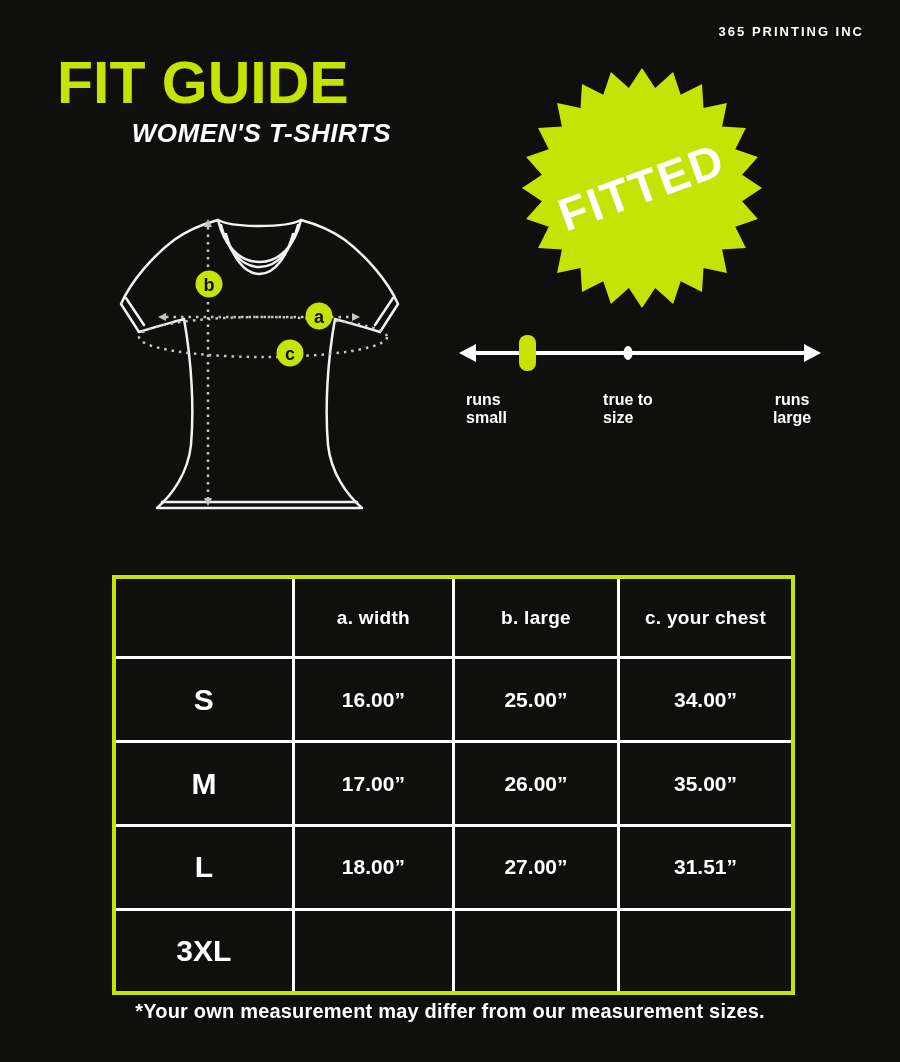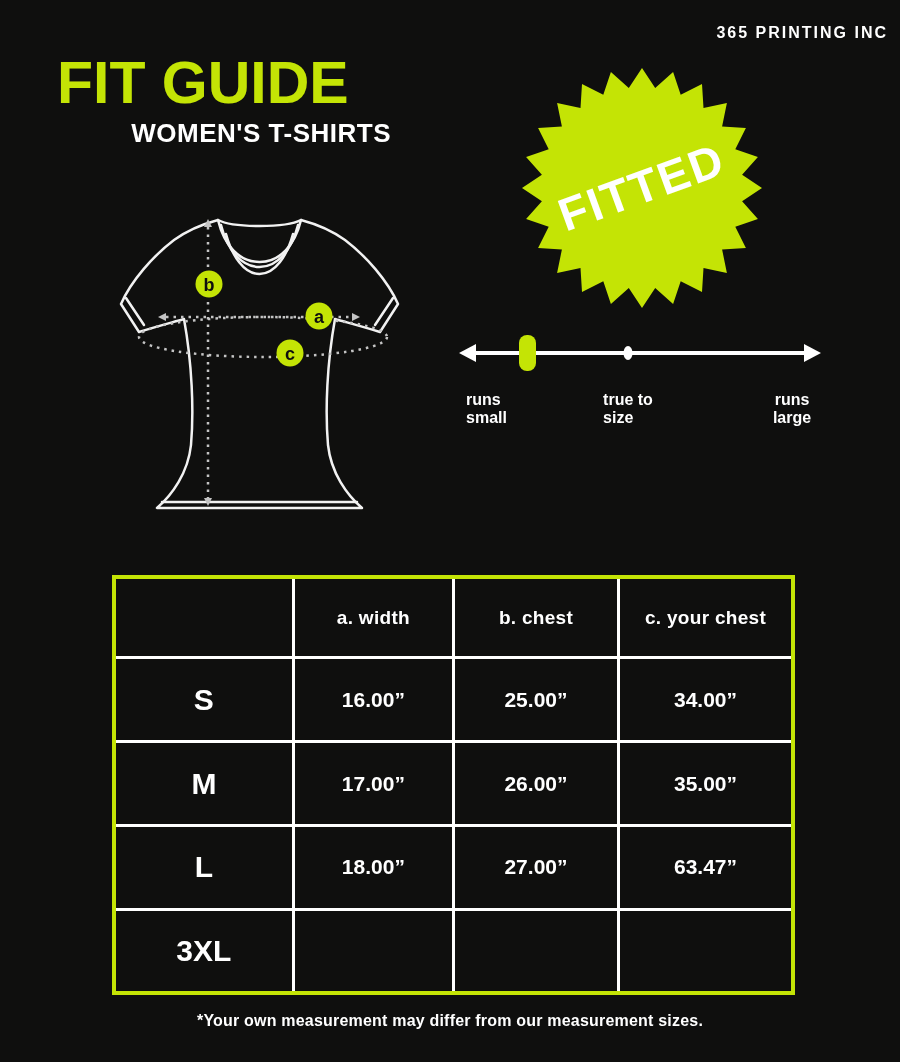--- a/index.html
+++ b/index.html
@@ -7,31 +7,31 @@
     --accent:#c4e405;
     --txt:#ffffff;
   }
   html,body{margin:0;padding:0;background:#000;}
   .canvas{
     position:relative;width:900px;height:1062px;overflow:hidden;
     background:var(--bg);
     font-family:"Liberation Sans","DejaVu Sans",sans-serif;
   }
   .brand{
-    position:absolute;top:24px;right:12px;
-    color:var(--txt);font-size:16px;font-weight:700;letter-spacing:2px;
+    position:absolute;top:24px;right:36px;
+    color:var(--txt);font-size:13px;font-weight:700;letter-spacing:2px;
   }
   .title-block{position:absolute;left:57px;top:54px;width:334px;}
   .title{
     color:var(--accent);font-size:59px;font-weight:800;line-height:1;
     letter-spacing:0px;white-space:nowrap;
   }
   .subtitle{
     margin-top:5px;text-align:right;color:var(--txt);
-    font-size:26px;font-weight:700;letter-spacing:0.5px;white-space:nowrap;
+    font-size:26px;font-weight:700;letter-spacing:0.5px;white-space:nowrap;font-style:italic;
   }
   .badge{position:absolute;left:517px;top:63px;width:250px;height:250px;}
   .tshirt{position:absolute;left:100px;top:195px;}
   .slider{position:absolute;left:440px;top:325px;}
   .slider-labels{
     position:absolute;left:440px;top:391px;width:400px;height:54px;
     color:var(--txt);font-weight:700;font-size:16px;line-height:1.15;text-decoration:underline;
   }
   .lbl-left{position:absolute;left:26px;text-align:left;}
   .lbl-center{position:absolute;left:188px;transform:translateX(-50%);}
@@ -45,21 +45,21 @@
     border:3px solid #ffffff;color:var(--txt);
     text-align:center;vertical-align:middle;padding:0;
   }
   table.size-chart th{font-size:19px;font-weight:700;letter-spacing:0.3px;margin-left:30px;}
   td.size-cell{font-size:30px;font-weight:800;}
   td.val-cell{font-size:21px;font-weight:700;}
   tr.hdr-row{height:58px;}
   tr.data-row{height:60px;}
   .footnote{
     position:absolute;left:100px;top:1000px;width:700px;text-align:center;
-    color:var(--txt);font-size:16px;font-weight:700;letter-spacing:0.2px;margin-top:12px;
+    color:var(--txt);font-size:20px;font-weight:700;letter-spacing:0.2px;
   }
 </style>
 </head>
 <body>
 
 <div class="canvas">
 
   <div class="brand">365 PRINTING INC</div>
 
   <div class="title-block">
@@ -145,40 +145,40 @@
     <colgroup>
       <col style="width:26.4%">
         <col style="width:23.6%">
         <col style="width:24.3%">
         <col style="width:25.7%">
     </colgroup>
     <tbody>
         <tr class="hdr-row">
       <th></th>
       <th>a. width</th>
-      <th>b. chest</th>
+      <th>b. large</th>
       <th>c. your chest</th>
     </tr>
     <tr class="data-row">
       <td class="size-cell">S</td>
       <td class="val-cell">16.00”</td>
       <td class="val-cell">25.00”</td>
       <td class="val-cell">34.00”</td>
     </tr>
     <tr class="data-row">
       <td class="size-cell">M</td>
       <td class="val-cell">17.00”</td>
       <td class="val-cell">26.00”</td>
       <td class="val-cell">35.00”</td>
     </tr>
     <tr class="data-row">
       <td class="size-cell">L</td>
       <td class="val-cell">18.00”</td>
       <td class="val-cell">27.00”</td>
-      <td class="val-cell">63.47”</td>
+      <td class="val-cell">31.51”</td>
     </tr>
     <tr class="data-row">
       <td class="size-cell">3XL</td>
       <td class="val-cell"></td>
       <td class="val-cell"></td>
       <td class="val-cell"></td>
     </tr>
   </tbody>
     </table>
 

